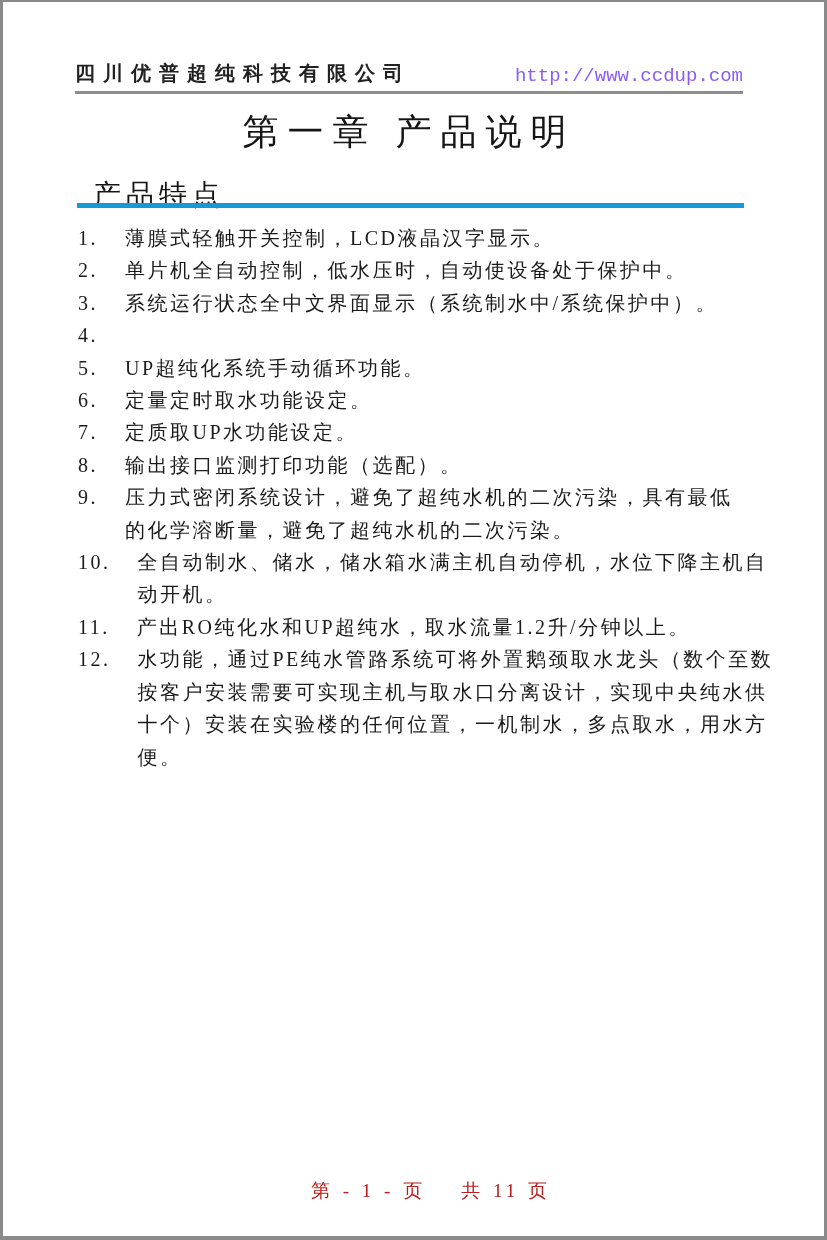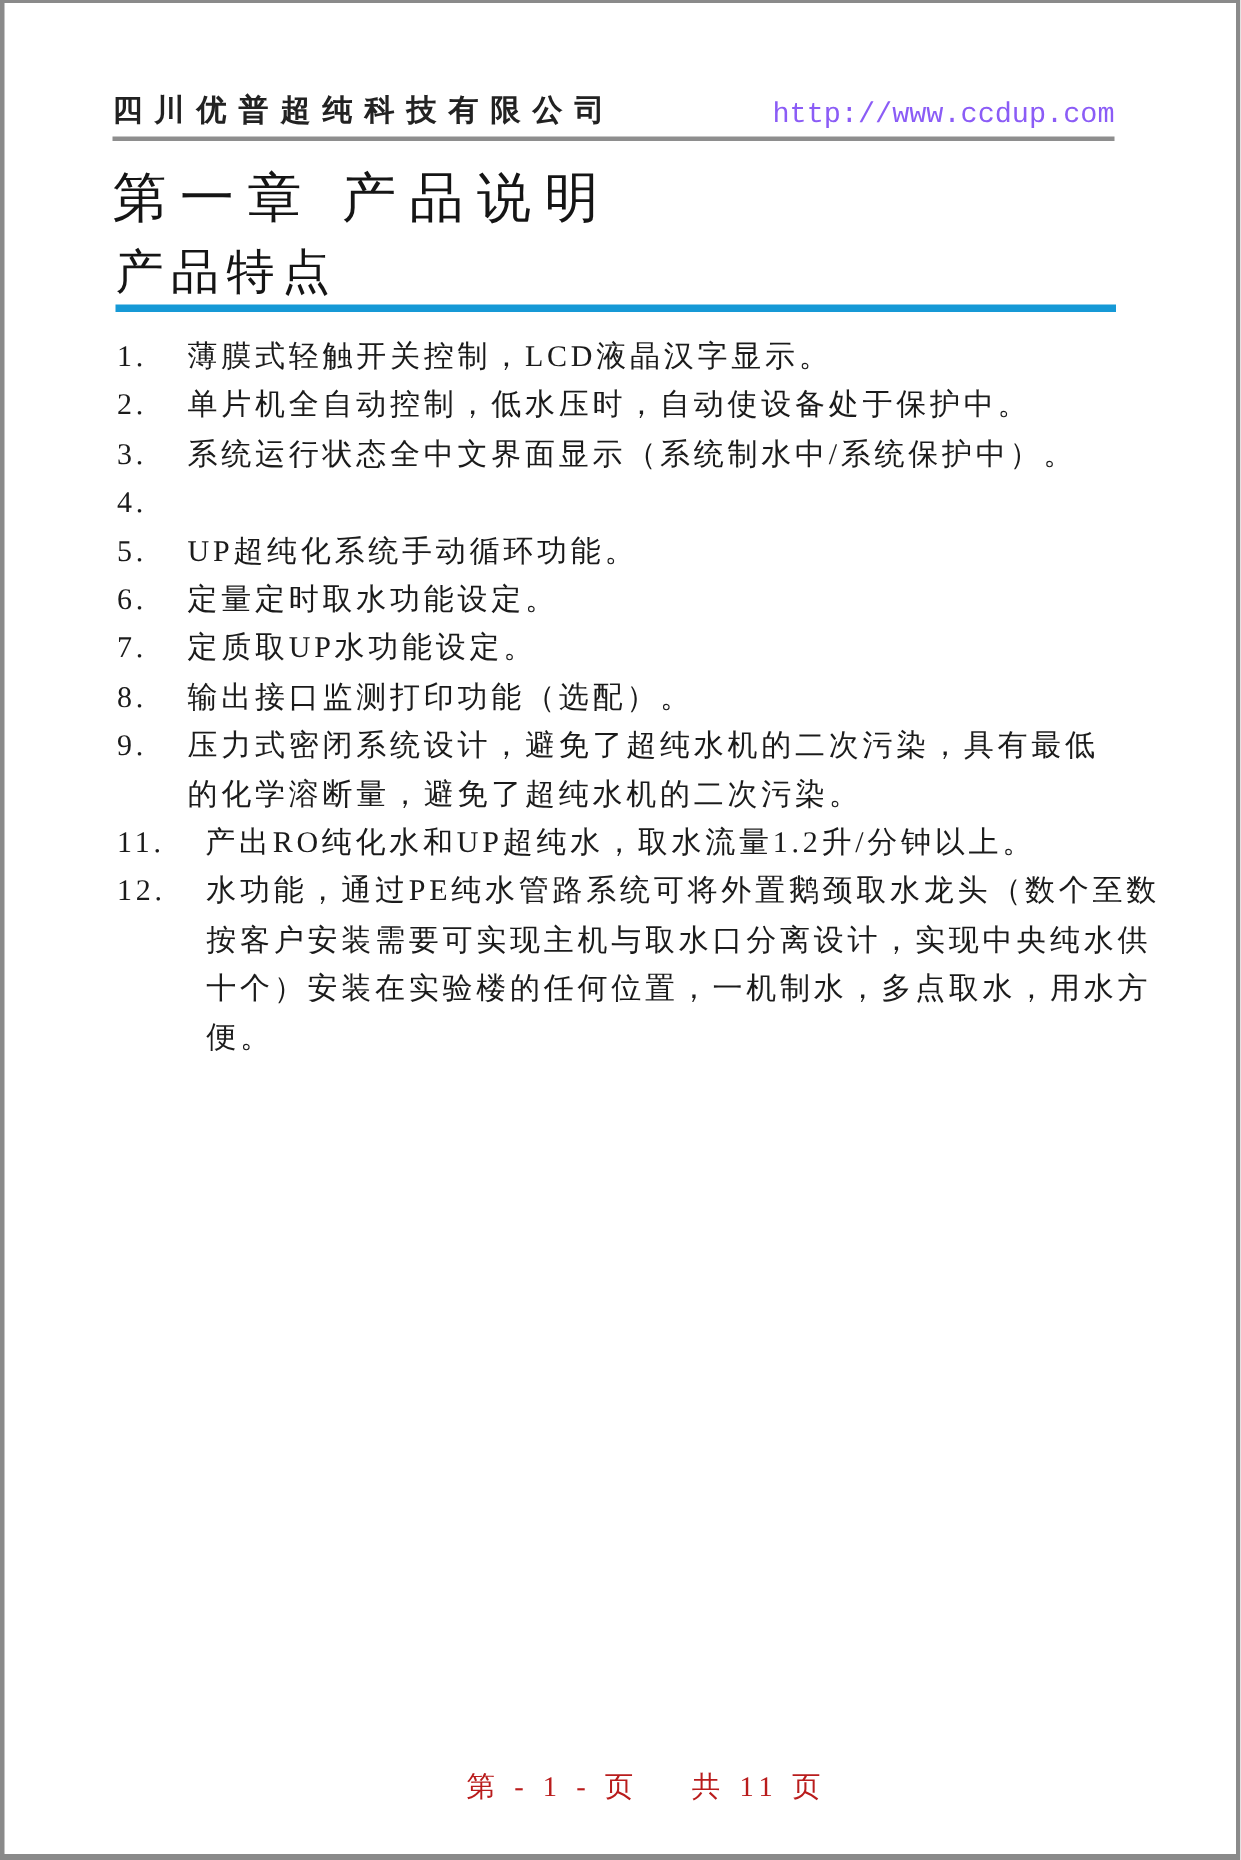--- a/index.html
+++ b/index.html
@@ -46,35 +46,36 @@
     right: 81px;
     top: 89px;
     height: 3px;
     background: #8e8e8e;
   }
   .chapter-title {
     position: absolute;
     left: 72px;
     right: 81px;
     top: 106px;
+    text-align: center;
     font-size: 36px;
     font-weight: normal;
     letter-spacing: 9px;
     margin: 0;
     white-space: pre;
     color: #151515;
   }
   .section-heading {
     position: absolute;
     left: 74px;
     top: 158px;
-    font-size: 32px;
+    font-size: 28px;
     font-weight: normal;
     letter-spacing: 5px;
-    margin: 0;
+    margin: 16px;
     color: #151515;
   }
   .accent-rule {
     position: absolute;
     left: 74px;
     right: 80px;
     top: 201px;
     height: 5px;
     background: #1699d6;
   }
@@ -175,20 +176,27 @@
     </div>
 
     <div class="feature-item">
       <span class="num">9.</span>
       <span class="lines">
         <span class="line">压力式密闭系统设计，避免了超纯水机的二次污染，具有最低</span>
         <span class="line">的化学溶断量，避免了超纯水机的二次污染。</span>
       </span>
     </div>
 
+    <div class="feature-item">
+      <span class="num">10.</span>
+      <span class="lines">
+        <span class="line">全自动制水、储水，储水箱水满主机自动停机，水位下降主机自</span>
+        <span class="line">动开机。</span>
+      </span>
+    </div>
 
     <div class="feature-item">
       <span class="num">11.</span>
       <span class="lines">
           <span class="line">产出RO纯化水和UP超纯水，取水流量1.2升/分钟以上。</span>
         </span>
     </div>
 
     <div class="feature-item">
       <span class="num">12.</span>

